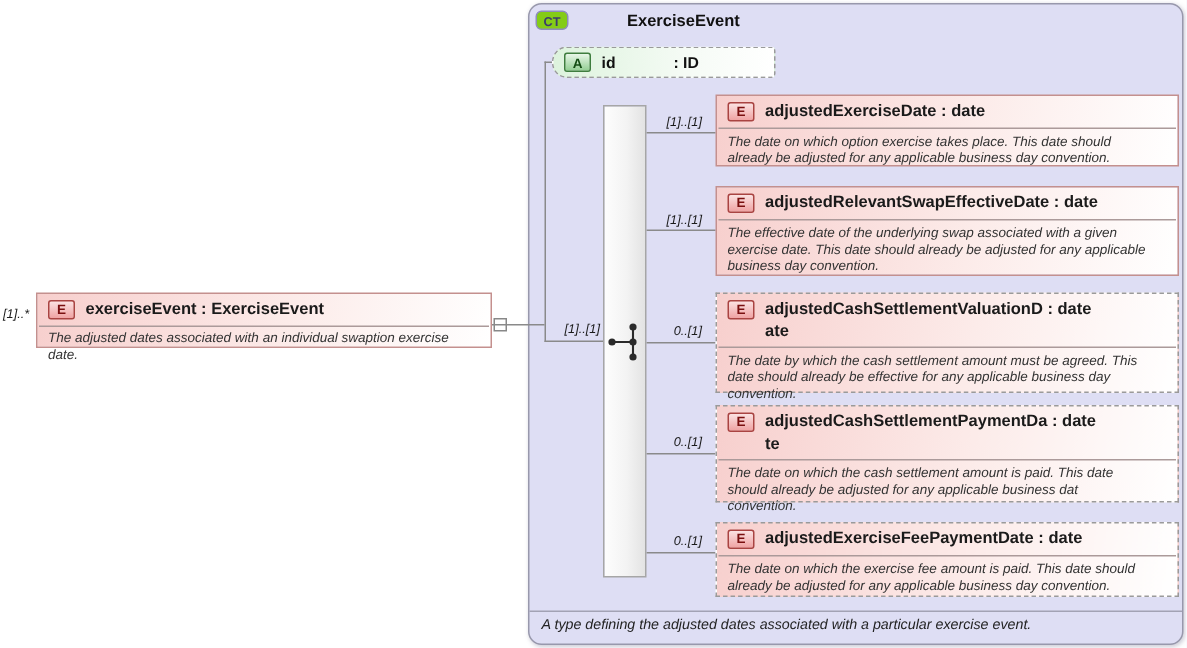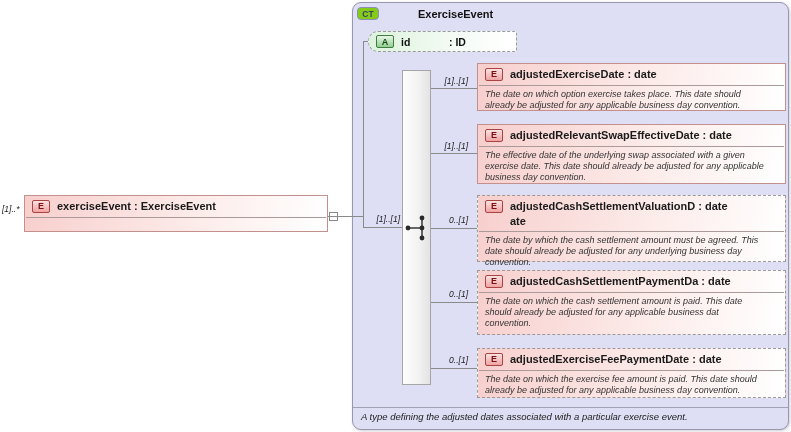--- a/index.html
+++ b/index.html
@@ -125,20 +125,21 @@
   <div class="bl bl4"></div>
   <div class="collapse"></div>
 
   <div class="card-label root-card">[1]..*</div>
   <div class="card root-box">
     <div class="card-title">
       <span class="badge e">E</span>
       <span>exerciseEvent : ExerciseEvent</span>
     </div>
     <div class="card-sep"></div>
+    <div class="card-desc">The adjusted dates associated with an individual swaption exercise date.</div>
   </div>
 
   <div class="attr">
     <span class="badge a">A</span>
     <span class="attr-name">id</span>
     <span>: ID</span>
   </div>
 
   <div class="seqbar"></div>
   <svg class="seqicon" width="24" height="28">
@@ -174,29 +175,30 @@
   </div>
 
   <div class="card-label cl cl2">0..[1]</div>
   <div class="card dashed el el2">
     <div class="card-title">
       <span class="badge e">E</span>
       <span>adjustedCashSettlementValuationD : date</span>
     </div>
     <div class="card-title2">ate</div>
     <div class="card-sep"></div>
-    <div class="card-desc">The date by which the cash settlement amount must be agreed. This date should already be adjusted for any underlying business day convention.</div>
+    <div class="card-desc">The date by which the cash settlement amount must be agreed. This date should already be effective for any applicable business day convention.</div>
   </div>
 
   <div class="card-label cl cl3">0..[1]</div>
   <div class="card dashed el el3">
     <div class="card-title">
       <span class="badge e">E</span>
       <span>adjustedCashSettlementPaymentDa : date</span>
     </div>
+    <div class="card-title2">te</div>
     <div class="card-sep"></div>
     <div class="card-desc">The date on which the cash settlement amount is paid. This date should already be adjusted for any applicable business dat convention.</div>
   </div>
 
   <div class="card-label cl cl4">0..[1]</div>
   <div class="card dashed el el4">
     <div class="card-title">
       <span class="badge e">E</span>
       <span>adjustedExerciseFeePaymentDate : date</span>
     </div>

